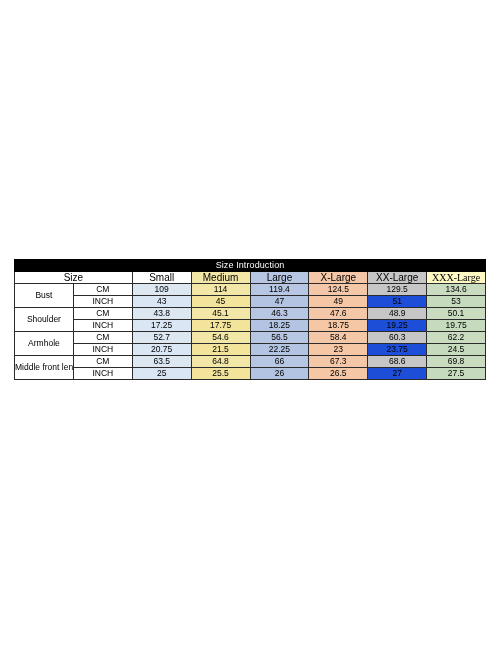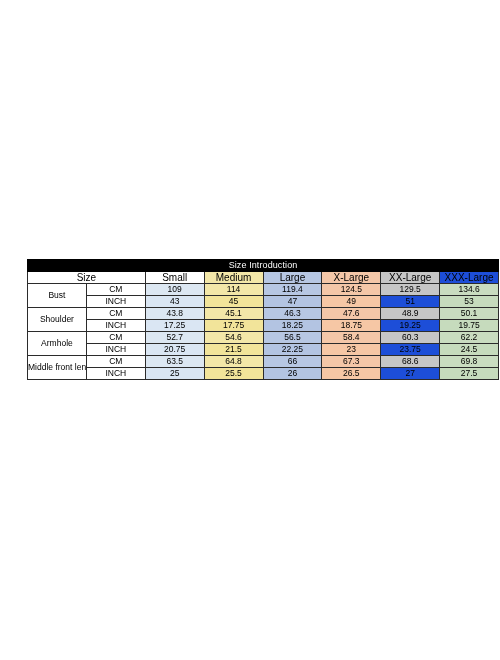--- a/index.html
+++ b/index.html
@@ -10,21 +10,21 @@
   body {
     width: 500px;
     height: 660px;
     font-family: "Liberation Sans", sans-serif;
     position: relative;
     overflow: hidden;
   }
 
   #chart-wrap {
     position: absolute;
-    left: 27px;
+    left: 14px;
     top: 259px;
     width: 472px;
   }
 
   table.size-table {
     border-collapse: collapse;
     table-layout: fixed;
     width: 472px;
     background: #ffffff;
   }
@@ -78,21 +78,21 @@
   .c-xl-in      { background: #f6c7a5; }
   .c-xxl-in     { background: #1d4ed8; }
   .c-xxxl-in    { background: #c6dbbd; }
 
   
   .h-small   { background: #ffffff; }
   .h-medium  { background: #f3e7a8; }
   .h-large   { background: #b7c7e3; }
   .h-xl      { background: #f4c7a8; }
   .h-xxl     { background: #c6c6c6; margin-left: 34px; }
-  .h-xxxl    { background: #1d4ed8; }
+  .h-xxxl    { background: #fef9c3; font-family: Liberation Serif, serif; }
 
   .col-size { width: 51px; }
 
   td.row-label {
     font-size: 8.5px;
   }
 </style>
 </head>
 <body>
 

